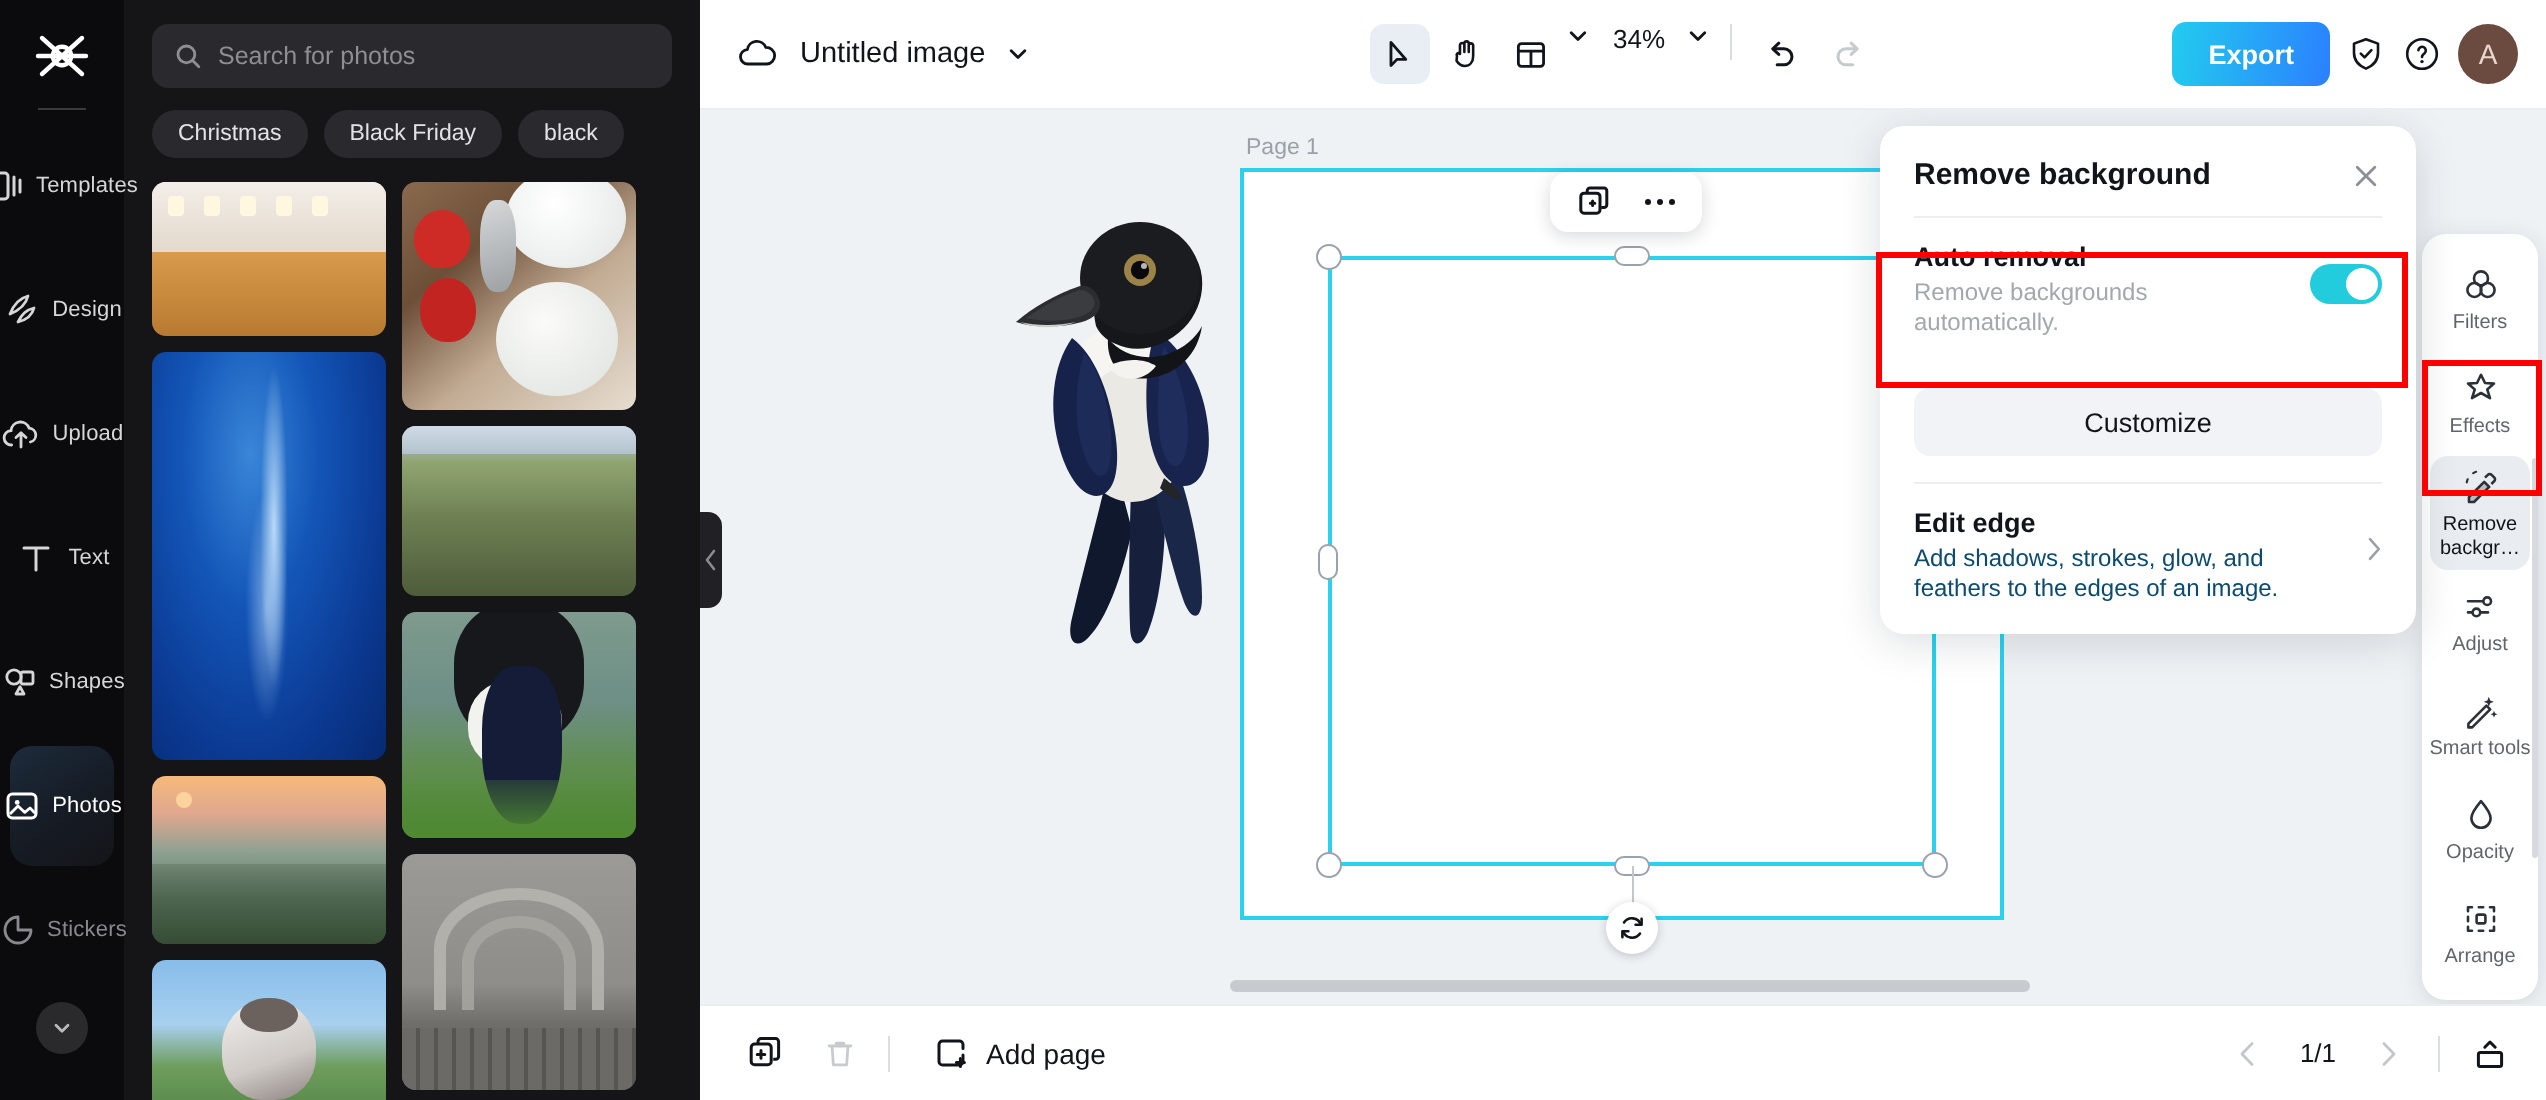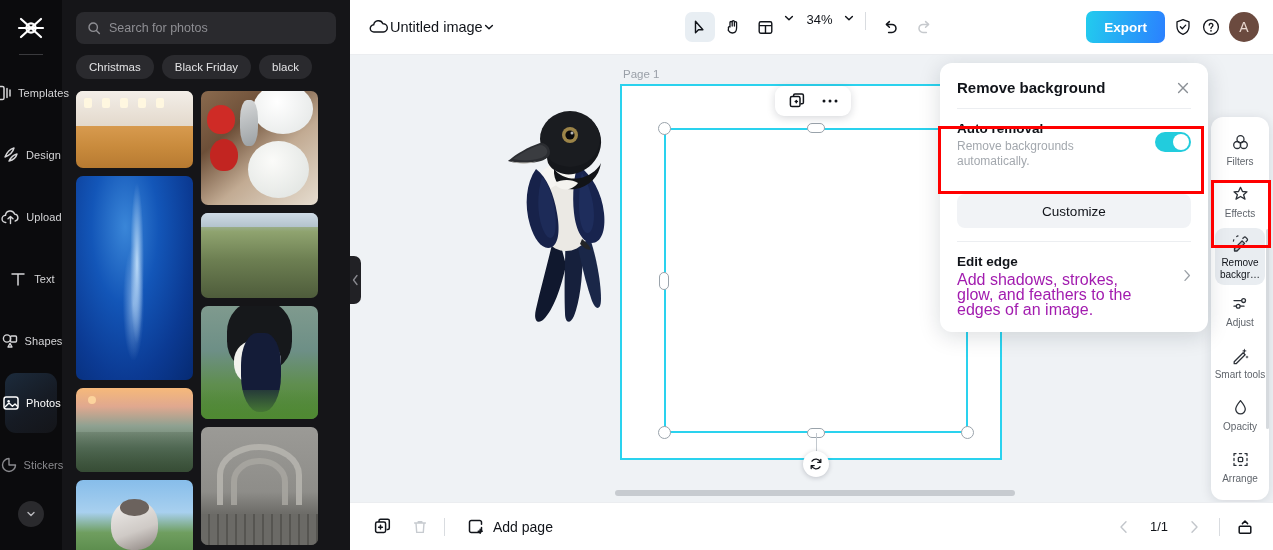--- a/index.html
+++ b/index.html
@@ -70,21 +70,21 @@
     display: flex; align-items: center; justify-content: center; cursor: pointer; z-index: 25;
   }
 
   
   .editor { flex: 1; height: 550px; display: flex; flex-direction: column; background: #fff; position: relative; }
 
   .topbar {
     height: 55px; background: #fff; display: flex; align-items: center;
     padding: 0 14px 0 18px; border-bottom: 1px solid #ebedf0; flex-shrink: 0; position: relative; z-index: 12;
   }
-  .tb-left { display: flex; align-items: center; }
+  .tb-left { display: flex; align-items: center; gap: 10px; }
   .doc-title { font-size: 14.5px; color: #11141a; font-weight: 500; }
   .tb-icobtn {
     width: 30px; height: 30px; border-radius: 7px;
     display: flex; align-items: center; justify-content: center; cursor: pointer;
   }
   .tb-icobtn.sel { background: #e8eef3; }
   .tb-center { position: absolute; left: 50%; transform: translateX(-50%); display: flex; gap: 3px; }
   .zoom-val { font-size: 13px; color: #11141a; font-weight: 500; margin-left: 9px; }
   .vdiv { width: 1px; height: 18px; background: #d9dce0; margin: 0 7px; }
   .tb-right { margin-left: auto; display: flex; align-items: center; gap: 8px; }
@@ -155,21 +155,21 @@
     background: #22ccdd; position: relative; cursor: pointer; flex-shrink: 0;
   }
   .toggle .knob { position: absolute; right: 2px; top: 2px; width: 16px; height: 16px; border-radius: 50%; background: #fff; }
   .customize-btn {
     margin: 12px 17px; height: 34px; background: #f1f3f6; border-radius: 8px; border: 0; cursor: pointer;
     display: flex; align-items: center; justify-content: center;
     font-family: inherit; font-size: 13.5px; color: #11141a; width: calc(100% - 34px);
   }
   .rb-edge { padding: 12px 17px 15px; display: flex; align-items: flex-start; cursor: pointer; }
   .rb-edge h4 { font-size: 13.5px; font-weight: 700; color: #11141a; margin-bottom: 3px; }
-  .rb-edge p { font-size: 16px; line-height: 15px; color: #a21caf; width: 198px; }
+  .rb-edge p { font-size: 12px; line-height: 15px; color: #0c4a6e; width: 198px; }
   .rb-edge .chev { margin-left: auto; margin-top: 14px; }
 
   
   .annot { position: absolute; border: 3px solid #f00; pointer-events: none; z-index: 40; }
   .annot-auto { left: 938px; top: 126px; width: 266px; height: 68px; }
   .annot-rbg  { left: 1211px; top: 180px; width: 60px; height: 68px; }
 
   
   .tool-rail {
     position: absolute; right: 4px; top: 62px; width: 58px;

